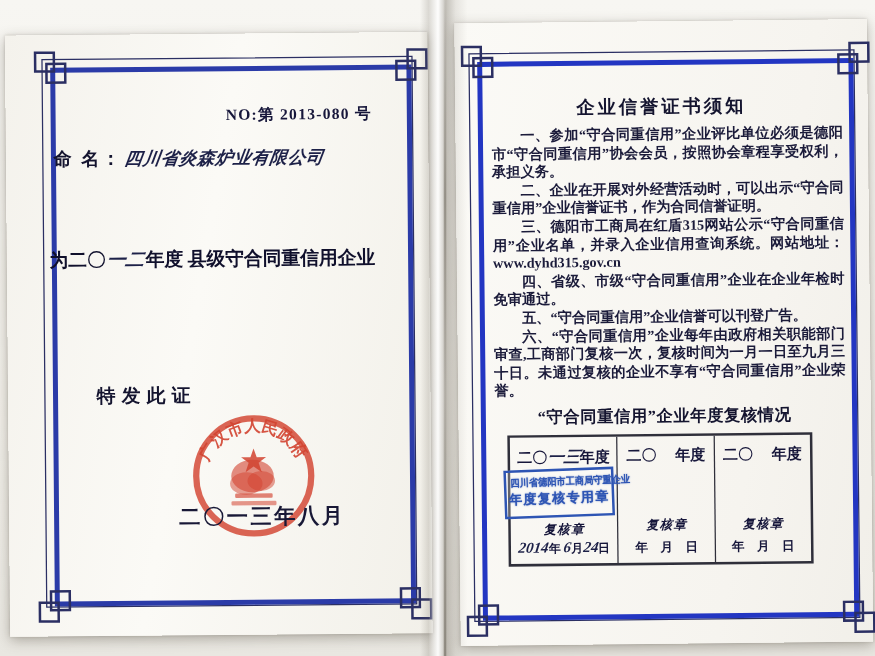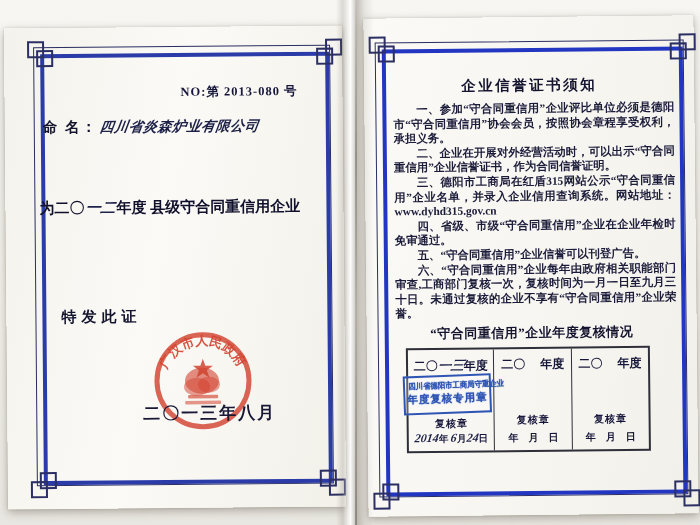--- a/index.html
+++ b/index.html
@@ -41,21 +41,21 @@
   
   .no-line{position:absolute;left:176px;top:57px;font-size:12.5px;font-weight:bold;
            color:#16163a;letter-spacing:1px;}
   .name-line{position:absolute;left:38px;top:90px;font-size:14.5px;font-weight:bold;color:#14142f;}
   .name-line .label{letter-spacing:2px;}
   .hw{display:inline-block;font-style:italic;transform:skewX(-8deg);color:#1d2148;}
   .company{font-size:14px;letter-spacing:.5px;margin-left:2px;}
   .award-title{position:absolute;left:34px;top:171px;width:280px;white-space:nowrap;
                font-size:15px;font-weight:bold;color:#10102c;letter-spacing:0;}
   .award-title .hw-year{font-size:15px;margin:0 1px;}
-  .issue-statement{position:absolute;left:55px;top:280px;font-size:15px;font-weight:bold;
+  .issue-statement{position:absolute;left:71px;top:280px;font-size:15px;font-weight:bold;
                    letter-spacing:5px;color:#14142f;}
   .seal{position:absolute;left:143px;top:302px;width:106px;height:106px;opacity:.92;z-index:2;}
   .issue-date{position:absolute;left:136px;top:375px;font-size:17px;font-weight:bold;
               letter-spacing:2px;color:#181836;z-index:4;}
 
   
   .notice-title{position:absolute;top:59px;left:0;width:100%;text-align:center;
                 font-size:14.5px;font-weight:bold;letter-spacing:2.5px;color:#14142f;}
   .notice-body{position:absolute;left:29px;right:20px;top:84px;font-size:11.4px;
                line-height:14.6px;font-weight:bold;color:#1b1b3a;text-align:justify;}
@@ -68,21 +68,21 @@
   .review-table .col:first-child{border-left:none;flex:1.12;}
   .year{position:absolute;top:7px;width:100%;text-align:center;font-size:12px;
         font-weight:bold;color:#16163a;white-space:nowrap;}
   .year .hw{min-width:15px;text-align:center;font-size:13px;}
   .stamp{position:absolute;left:-5px;top:25px;width:84px;height:35px;border:2px solid #2e55b4;
          color:#2e55b4;text-align:center;transform:rotate(-1.5deg);
          background:rgba(255,255,255,.25);text-shadow:0 0 1.2px rgba(46,85,180,.9);z-index:2;}
   .stamp .s1{font-size:8px;white-space:nowrap;transform:scaleX(.92);margin-top:3px;font-weight:bold;}
   .stamp .s2{font-size:10.5px;font-weight:bold;letter-spacing:1px;margin-top:1px;}
   .cell-bottom{position:absolute;bottom:5px;width:100%;text-align:center;color:#16163a;}
-  .seal-label{font-size:10px;font-weight:bold;letter-spacing:1px;}
+  .seal-label{font-size:10px;font-weight:bold;letter-spacing:1px;font-style:italic;}
   .date-blank{font-size:10px;font-weight:bold;white-space:pre;margin-top:4px;}
   .date-filled{font-size:9.5px;font-weight:bold;margin-top:0;white-space:nowrap;}
   .date-filled .hw{font-size:12px;}
 
   
   .fold{position:absolute;left:336px;top:0;width:38px;height:525px;z-index:6;pointer-events:none;
         background:linear-gradient(90deg,rgba(105,98,86,0) 0%,rgba(105,98,86,.20) 18%,
         rgba(255,255,255,.85) 38%,rgba(105,98,86,.36) 55%,rgba(105,98,86,.12) 75%,
         rgba(105,98,86,0) 100%);}
   .fold::after{content:"";position:absolute;left:19px;top:0;width:2px;height:100%;

